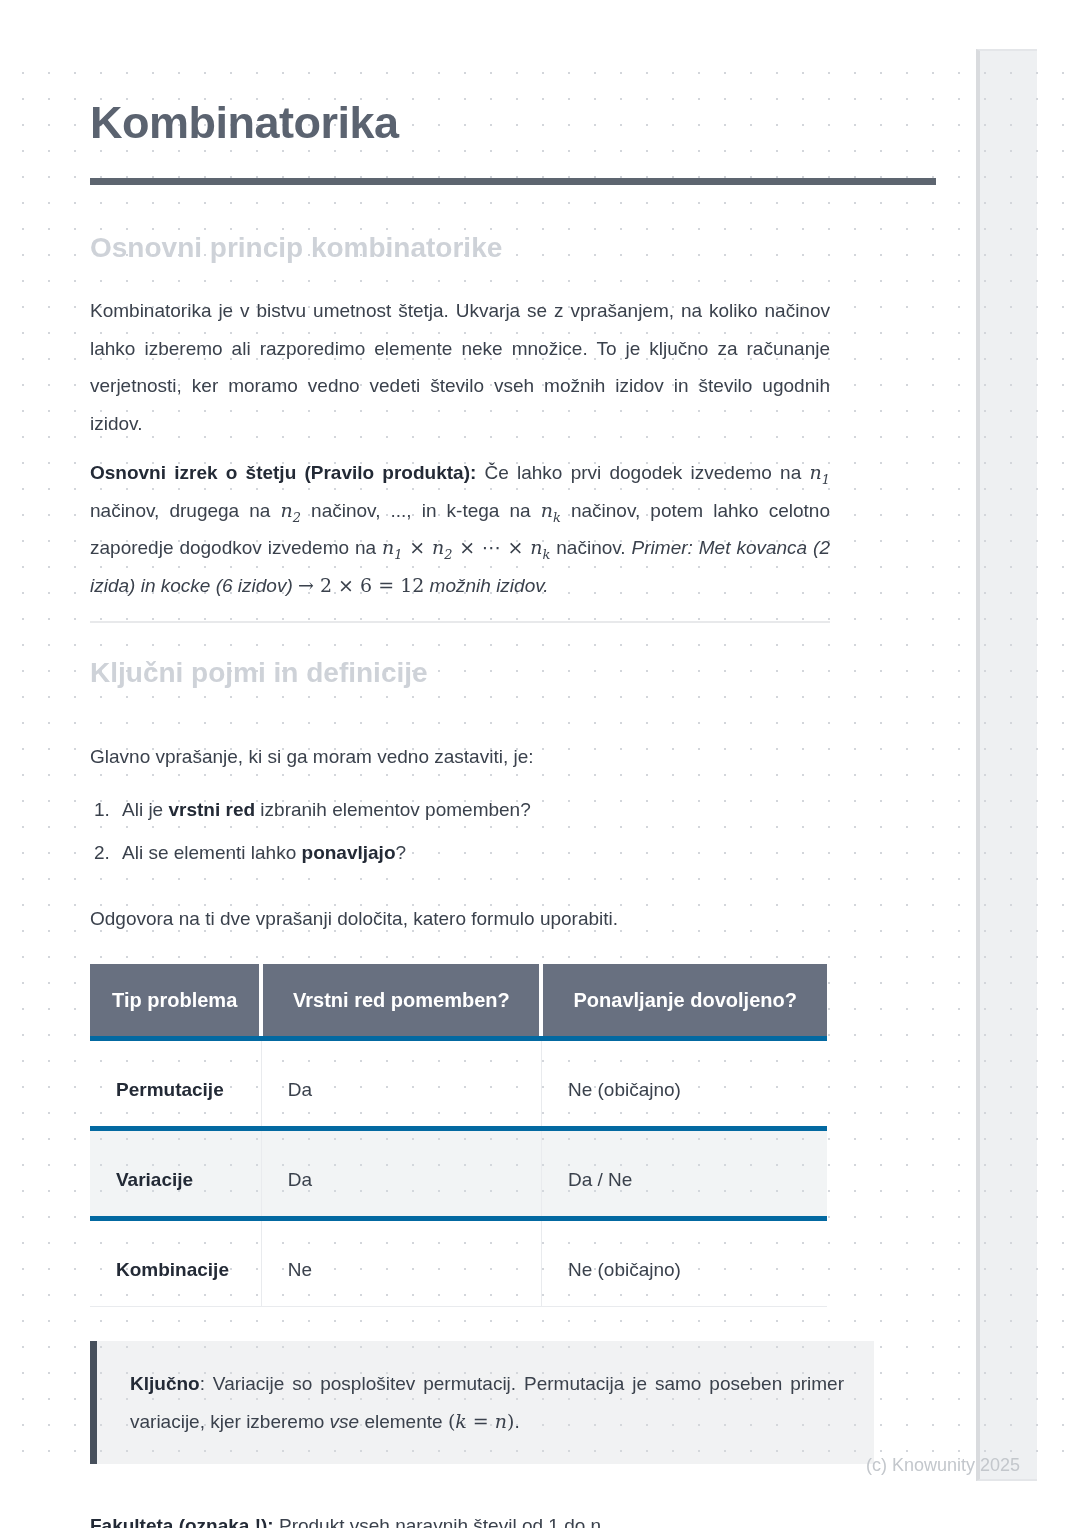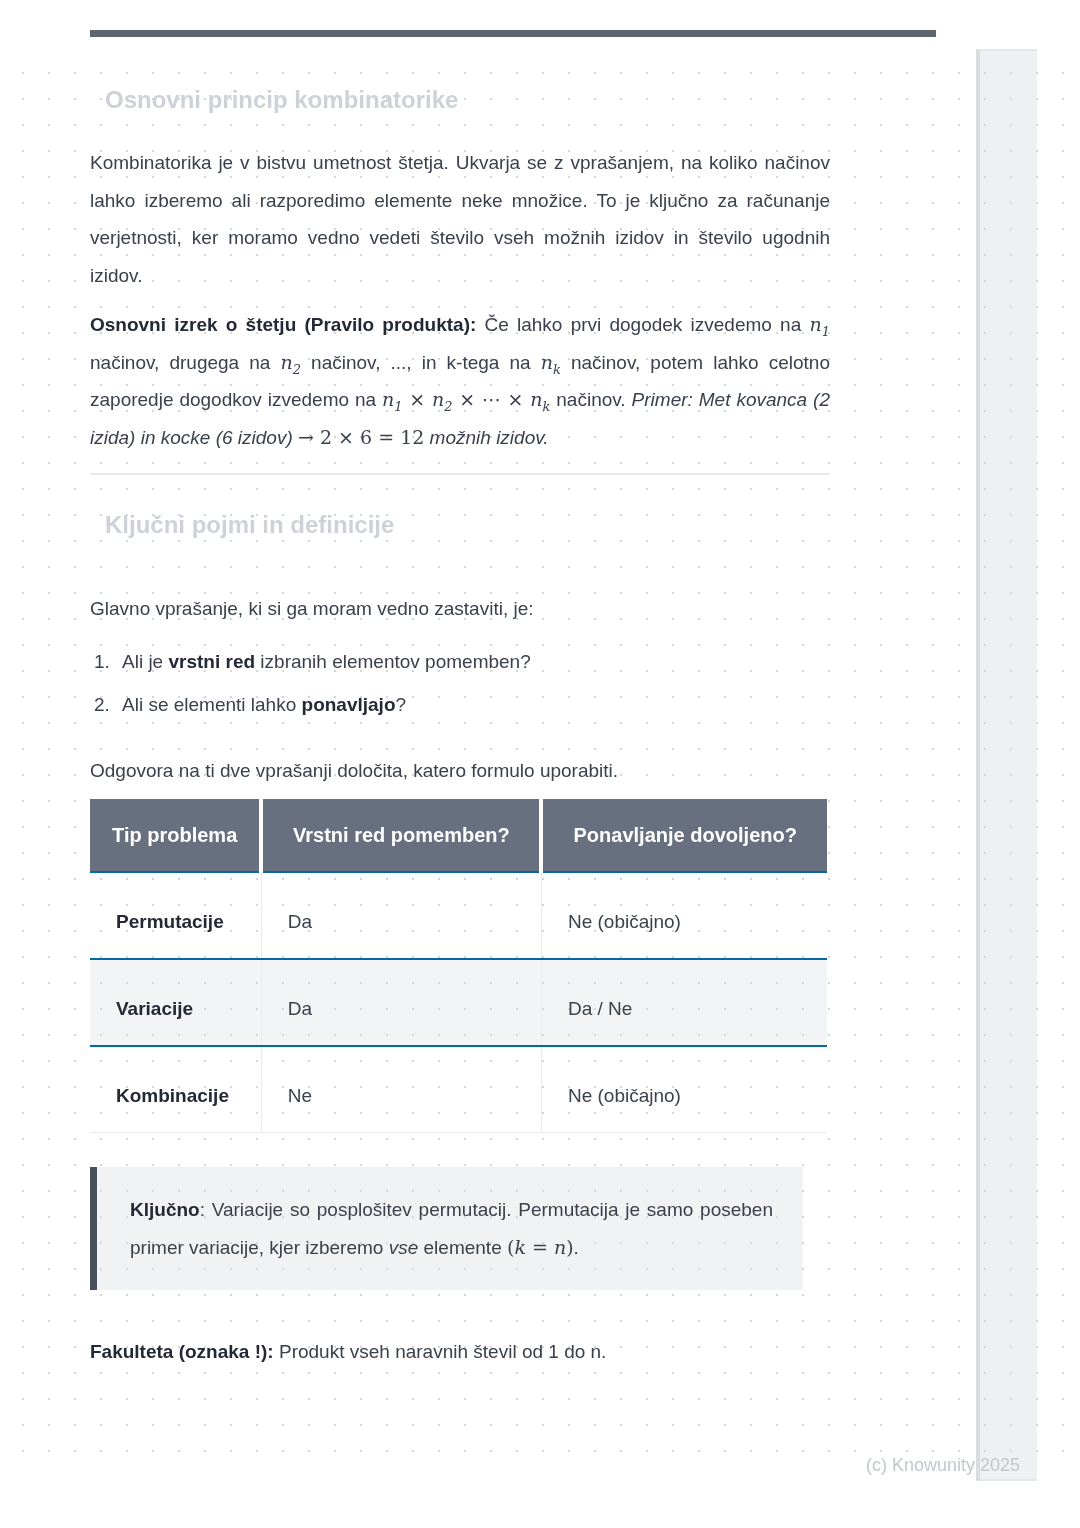--- a/index.html
+++ b/index.html
@@ -26,21 +26,21 @@
   }
   .content { position:absolute; left:90px; top:0; width:740px; z-index:2; }
 
   h1.doc-title {
     margin:98px 0 0 0; font-size:45px; line-height:50px; font-weight:bold;
     letter-spacing:-0.5px; color:var(--title);
   }
   .rule { margin-top:30px; width:846px; height:7px; background:var(--rule); }
 
   h2.section {
-    margin:46px 0 0 15px; font-size:24px; line-height:34px; font-weight:bold;
+    margin:46px 0 0 0; font-size:28px; line-height:34px; font-weight:bold;
     color:var(--section-heading);
   }
   h2.section.second { margin-top:33px; }
 
   p.body {
     margin:27px 0 0 0; font-size:19px; line-height:37.5px;
     text-align:justify; color:var(--body-text);
   }
   p.body.rule-para { margin-top:12px; }
   p.body b { color:var(--strong-text); }
@@ -58,41 +58,41 @@
   p.lead-in { margin-top:48px; }
 
   .olist { margin:15px 0 0 4px; }
   .oli { display:flex; font-size:19px; line-height:37px; margin-bottom:6px; }
   .oli .num { width:28px; flex:0 0 28px; text-align:left; }
   .oli b { color:var(--strong-text); }
 
   p.outro { margin-top:29px; }
 
   table.types {
-    margin-top:10px; width:737px; border-collapse:collapse;
+    margin-top:27px; width:737px; border-collapse:collapse;
     font-size:19px;
   }
   table.types th {
     background:var(--table-header-bg); color:var(--table-header-text);
     font-weight:bold; font-size:20px; height:72px; text-align:center;
     padding:0 10px;
   }
   table.types th + th { border-left:4px solid #ffffff; }
   table.types td {
     height:73px; vertical-align:middle; padding:12px 0 0 26px;
-    border-top:2px solid #0369a1; color:var(--body-text);
+    border-top:5px solid #0369a1; color:var(--body-text);
     background:transparent;
   }
   table.types td + td { border-left:1px solid #e9ebee; }
   table.types tr.alt td { background:rgba(213,217,222,0.30); }
   table.types tbody tr:last-child td { border-bottom:1px solid #e9ebee; }
   table.types td.rowhead { font-weight:bold; color:var(--strong-text); }
 
   .callout {
-    margin-top:34px; width:713px; box-sizing:border-box;
+    margin-top:34px; width:784px; box-sizing:border-box;
     background:rgba(214,217,221,0.35);
     border-left:7px solid var(--callout-border);
     padding:24px 30px 24px 33px;
     font-size:19px; line-height:37.5px; text-align:justify;
   }
   .callout b { color:var(--strong-text); }
 
   p.fak { margin-top:47px; font-size:19px; line-height:30px; }
   p.fak b { color:var(--strong-text); }
 
@@ -104,20 +104,21 @@
 </head>
 <body>
 
 <div class="page">
 
   <div class="page-edge"></div>
   <div class="dots"></div>
 
   <div class="content">
 
+    <h1 class="doc-title">Kombinatorika</h1>
     <div class="rule"></div>
 
     <h2 class="section">Osnovni princip kombinatorike</h2>
 
     <p class="body">Kombinatorika je v bistvu umetnost štetja. Ukvarja se z vprašanjem, na koliko načinov lahko izberemo ali razporedimo elemente neke množice. To je ključno za računanje verjetnosti, ker moramo vedno vedeti število vseh možnih izidov in število ugodnih izidov.</p>
 
     <p class="body rule-para"><b>Osnovni izrek o štetju (Pravilo produkta):</b><span> Če lahko prvi dogodek izvedemo na </span><span class="math"><span>n</span><sub>1</sub></span><span> načinov, drugega na </span><span class="math"><span>n</span><sub>2</sub></span><span> načinov, ..., in k-tega na </span><span class="math"><span>n</span><sub>k</sub></span><span> načinov, potem lahko celotno zaporedje dogodkov izvedemo na </span><span class="math"><span>n</span><sub>1</sub><span class="mathu"> × </span><span>n</span><sub>2</sub><span class="mathu"> × ⋯ × </span><span>n</span><sub>k</sub></span><span> načinov. </span><span class="em-sans">Primer: Met kovanca (2 izida) in kocke (6 izidov) </span><span class="mathu">→ 2 × 6 = 12</span><span class="em-sans"> možnih izidov.</span></p>
 
     <hr class="divider">
 

